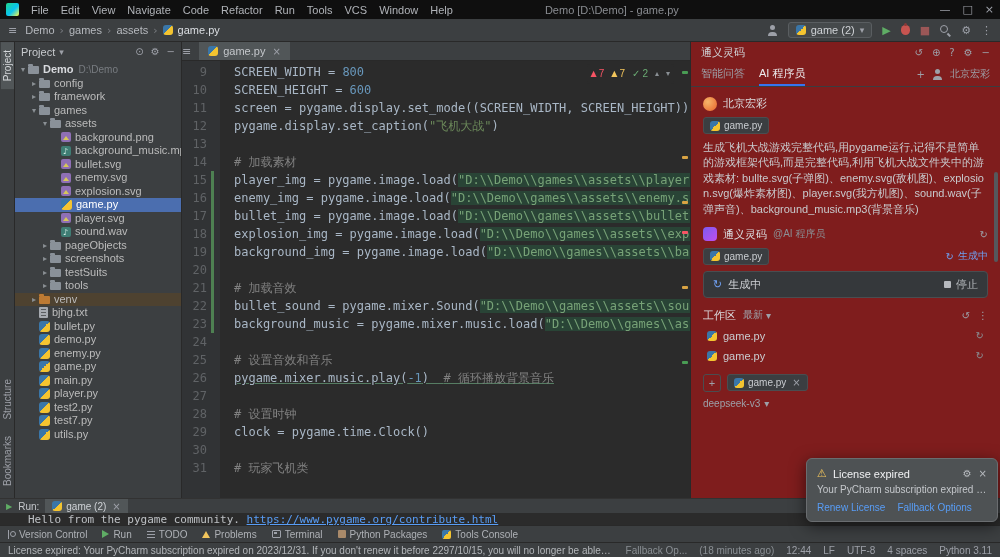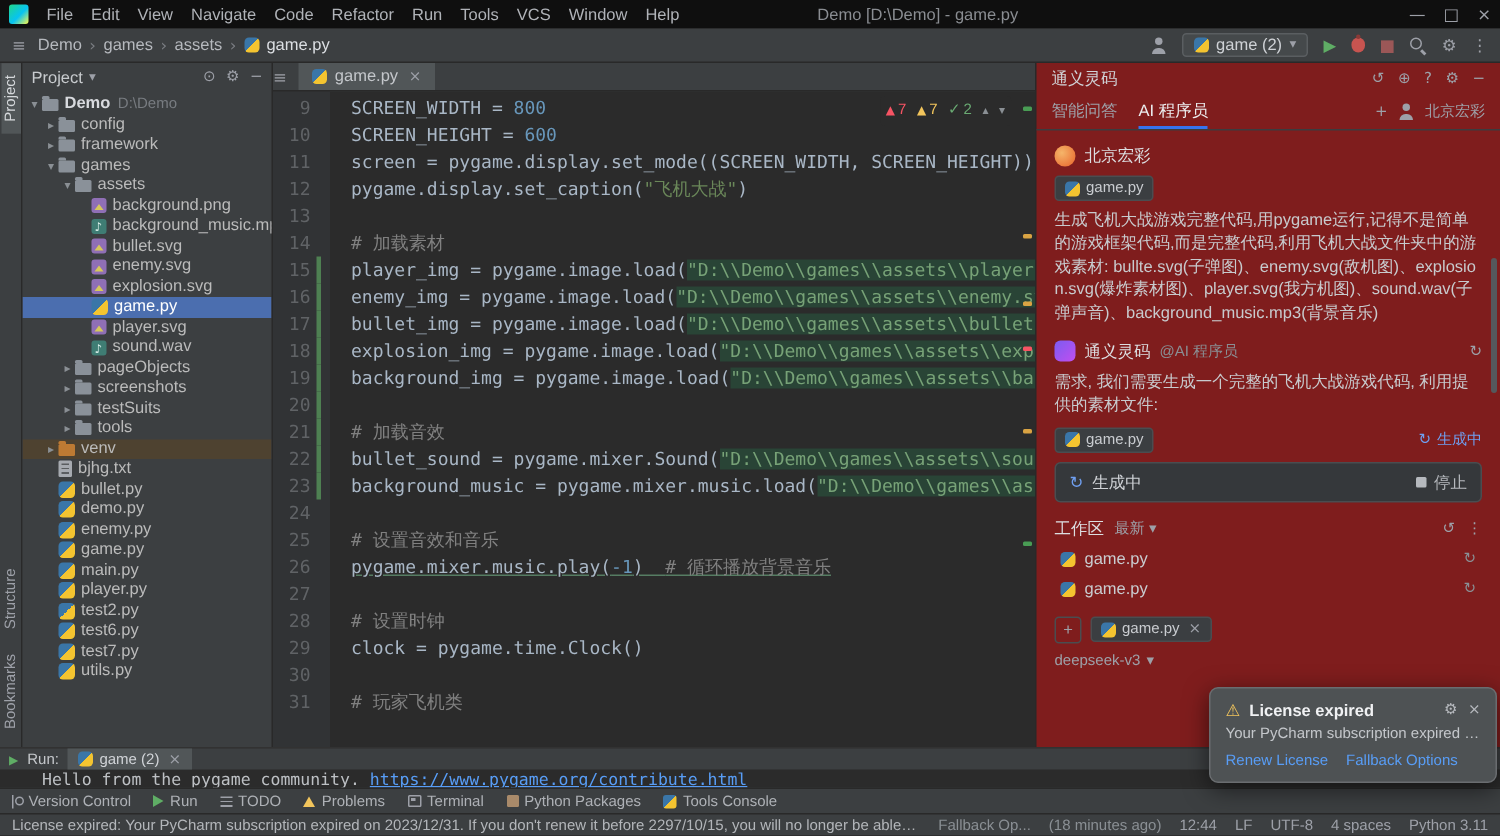--- a/index.html
+++ b/index.html
@@ -170,21 +170,21 @@
   
   .statusbar{height:15px;background:#3c3f41;border-top:1px solid #292929;display:flex;align-items:center;padding:0 8px;gap:12px;font-size:10px;color:#9da0a8;flex:none}
   .sb-msg{flex:1;white-space:nowrap;overflow:hidden;text-overflow:ellipsis;color:#b3b6ba}
   .sb-item{white-space:nowrap}
   .sb-item.dim{color:#8a8f94}
 
   
   .notification{position:absolute;right:2px;bottom:35px;width:192px;background:#4e5254;border:1px solid #6a6d70;border-radius:6px;padding:8px 10px;box-shadow:0 4px 16px rgba(0,0,0,.55);z-index:20}
   .notif-head{display:flex;align-items:center;gap:6px;margin-bottom:4px}
   .warn-tri{color:#f2c55c;font-size:11px}
-  .notif-title{color:#f0f1f3;font-weight:bold;font-size:11px}
+  .notif-title{color:#f0f1f3;font-weight:normal;font-size:11px}
   .notif-icons{margin-left:auto;display:flex;gap:7px;color:#b6b9be;font-size:10px}
   .notif-body{color:#c4c7cb;font-size:10px;margin-bottom:7px;white-space:nowrap;overflow:hidden;text-overflow:ellipsis}
   .notif-links{display:flex;gap:12px;font-size:10px}
   .link{color:#589df6;cursor:default}
 </style>
 </head>
 <body>
 
 <div id="app">
 
@@ -383,25 +383,20 @@
           </div>
           <div class="tree-row" style="padding-left: 14px;">
             <span class="chev"></span>
             <span class="icon i-python"></span>
             <span class="lab">player.py</span>
           </div>
           <div class="tree-row" style="padding-left: 14px;">
             <span class="chev"></span>
             <span class="icon i-python"></span>
             <span class="lab">test2.py</span>
-          </div>
-          <div class="tree-row" style="padding-left: 14px;">
-            <span class="chev"></span>
-            <span class="icon i-python"></span>
-            <span class="lab">test6.py</span>
           </div>
           <div class="tree-row" style="padding-left: 14px;">
             <span class="chev"></span>
             <span class="icon i-python"></span>
             <span class="lab">test7.py</span>
           </div>
           <div class="tree-row" style="padding-left: 14px;">
             <span class="chev"></span>
             <span class="icon i-python"></span>
             <span class="lab">utils.py</span>
@@ -504,21 +499,20 @@
           </span>
         </div>
         <div class="msg-text">生成飞机大战游戏完整代码,用pygame运行,记得不是简单的游戏框架代码,而是完整代码,利用飞机大战文件夹中的游戏素材: bullte.svg(子弹图)、enemy.svg(敌机图)、explosion.svg(爆炸素材图)、player.svg(我方机图)、sound.wav(子弹声音)、background_music.mp3(背景音乐)</div>
 
         <div class="msg-head ai">
           <span class="avatar ai"></span>
           <span class="msg-name">通义灵码</span>
           <span class="msg-tag">@AI 程序员</span>
           <span class="glyph mlauto" style="color:#9da0a8;font-size:10px">↻</span>
         </div>
-        <div class="msg-text">需求, 我们需要生成一个完整的飞机大战游戏代码, 利用提供的素材文件:</div>
 
         <div class="gen-row">
           <span class="chip">
             <span class="icon i-python sm"></span>
             <span>game.py</span>
           </span>
           <span class="gen-status">
             <span class="glyph spin">↻</span>
             <span>生成中</span>
           </span>

